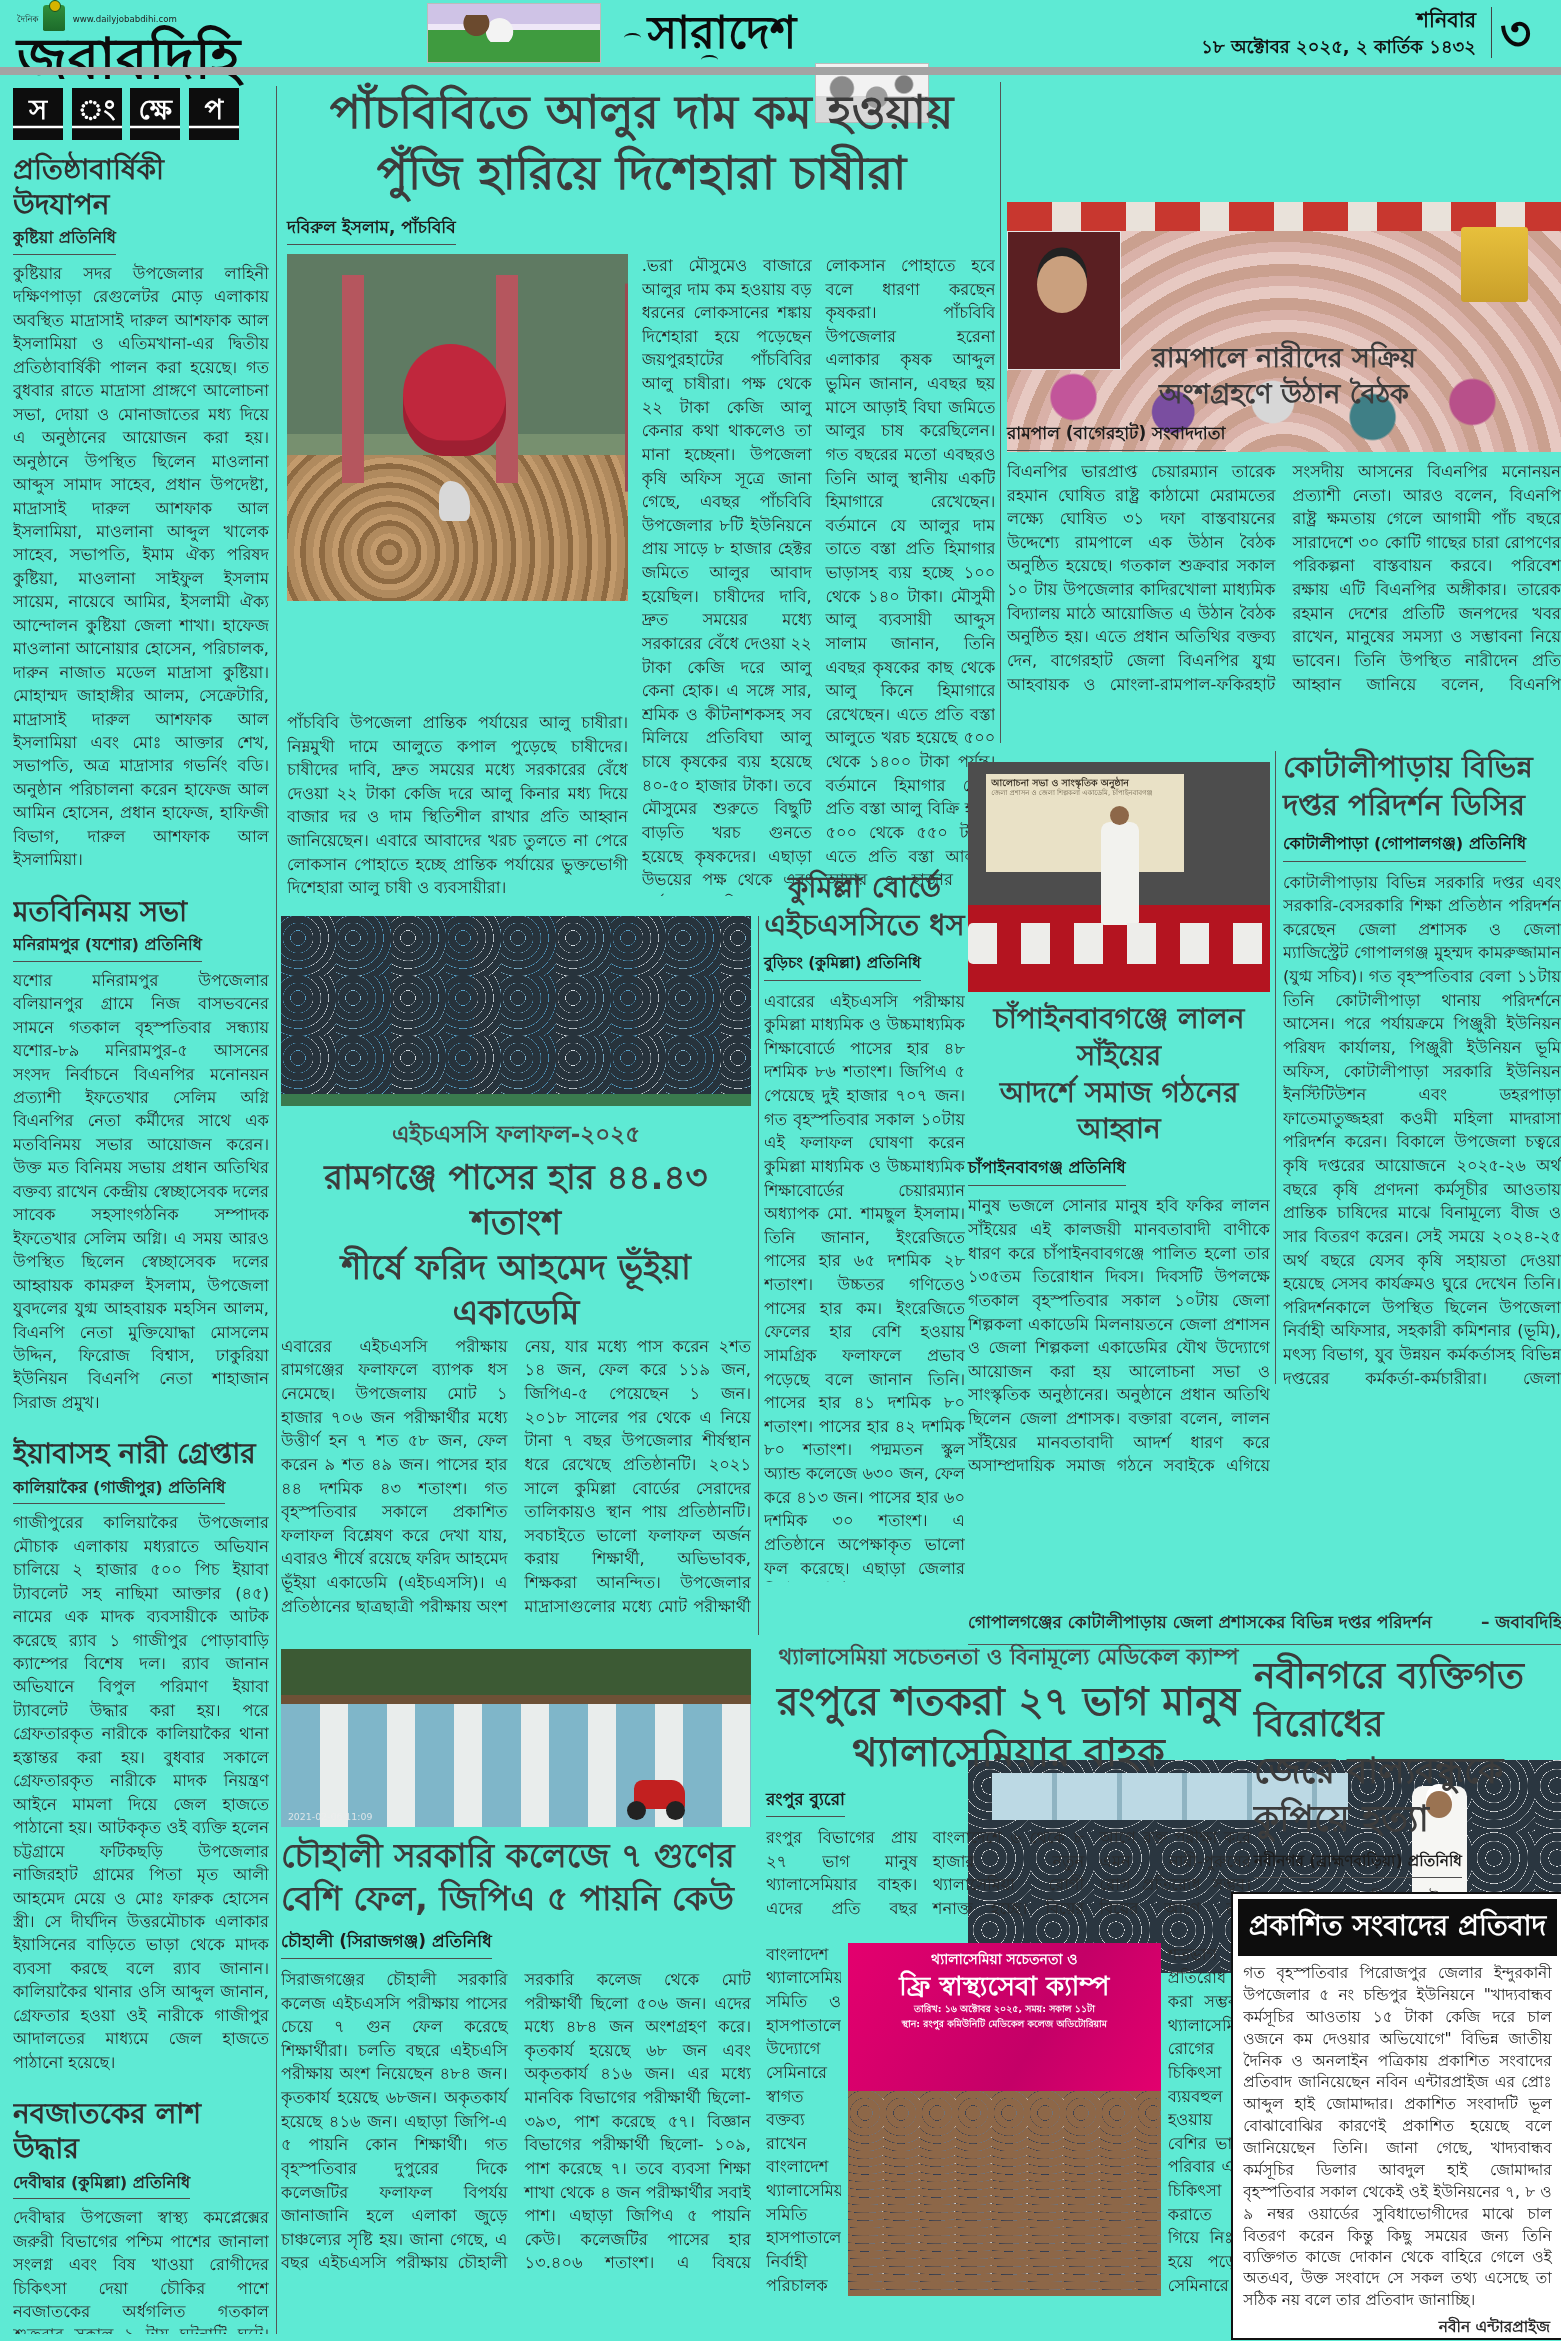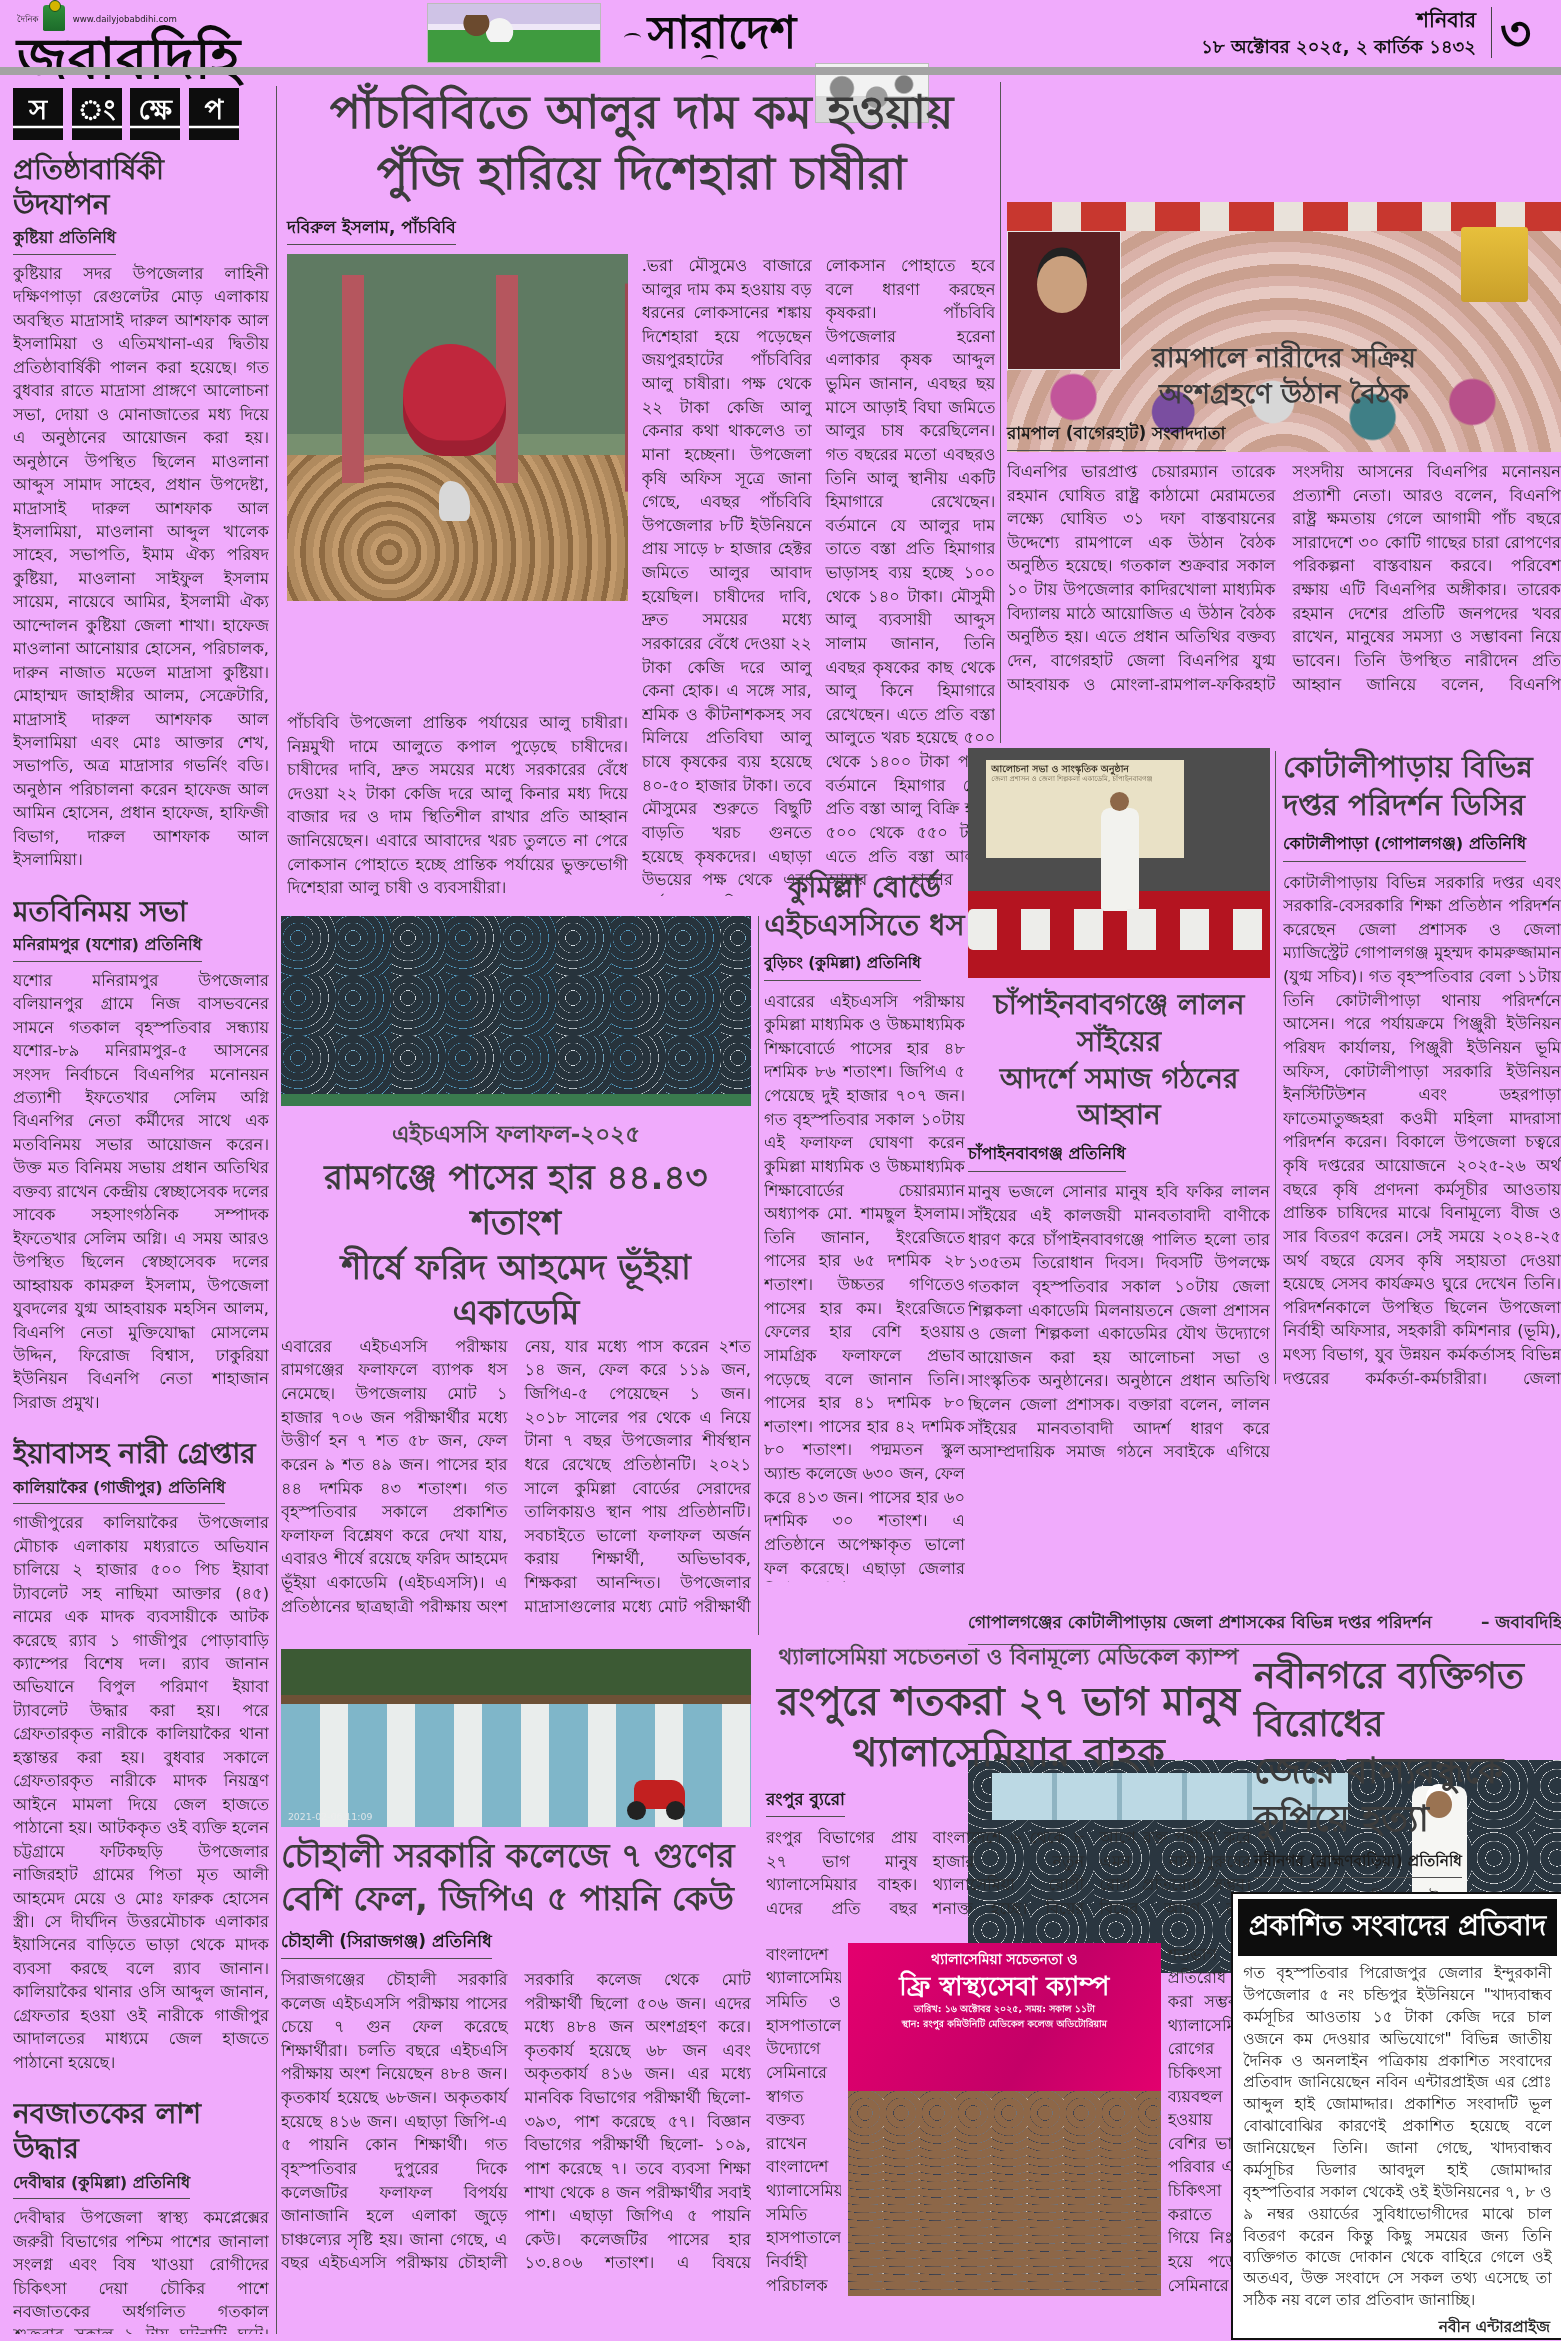--- a/index.html
+++ b/index.html
@@ -1,16 +1,16 @@
 <!DOCTYPE html>
 <html style="font-size:13.7px"><head>
 <meta charset="utf-8">
 <style>
   html,body{margin:0;padding:0;background:#d9d9d9;}
-  .page{position:relative;width:1561px;height:2342px;margin:0 auto;background:#f0abfc;
+  .page{position:relative;width:1561px;height:2342px;margin:0 auto;background:#5eead4;
         font-family:"DejaVu Sans","Liberation Sans",sans-serif;color:#2b2b2b;overflow:hidden;}
   .abs{position:absolute;}
   
   .mast-logo{font-size:56px;font-weight:700;color:#0c0c0c;letter-spacing:0.9px;line-height:1;}
   .mast-mini{font-size:8.6px;color:#222;}
   .emblem{display:inline-block;width:22px;height:26px;background:linear-gradient(#2f8f3b,#1d6b2a);
           border-radius:3.4px 3.4px 1.7px 1.7px;position:relative;vertical-align:middle;margin-right:3.4px;}
   .emblem:before{content:"";position:absolute;left:6px;top:-5.1px;width:10.3px;height:10.3px;border-radius:50%;
           background:#d4b400;border:1.7px solid #15521f;}
   .section-title{font-size:45px;font-weight:700;color:#0b0b0b;line-height:1;}
@@ -71,21 +71,21 @@
      linear-gradient(#a8865c,#8e6a42);}
   .ph-potato:before{content:"";position:absolute;left:16%;top:6%;width:22px;height:60%;background:#b5565e;
      box-shadow:154px 0 0 #b5565e,283px 8.6px 0 #9b4a50;}
   .ph-potato:after{content:"";position:absolute;left:34%;top:26%;width:103px;height:112px;border-radius:46% 54% 40% 40%;
      background:#c0273d;box-shadow:inset 0 -15.4px 0 #9e1f32,0 101px 0 -36px #d8d8d8;}
   .ph-students{background:
      repeating-radial-gradient(circle at 17px 22px,#27333c 0 6.9px,transparent 7.7px),
      repeating-linear-gradient(90deg,#5db5e3 0 29px,#eef6fb 29px 53px,#8fd0ef 53px 82px),
      linear-gradient(#dfe9ef,#bcd8e8);background-size:55px 60px,auto,auto;}
   .ph-students:after{content:"";position:absolute;left:0;right:0;bottom:0;height:12px;background:#3a7a4e;}
-  .ph-stage{background:linear-gradient(180deg,#4d4d4d 0 62%,#b41420 62% 100%);}
+  .ph-stage{background:linear-gradient(180deg,#4d4d4d 0 62%,#b41420 62% 100%);margin-top:14px;}
   .stage-banner{position:absolute;left:6%;top:5%;width:62%;height:40%;background:#e9e1c6;color:#3a3226;
      padding:3.4px 5.1px;font-size:9.4px;font-weight:700;line-height:1.25;overflow:hidden;}
   .stage-banner small{display:block;font-size:6.9px;font-weight:400;color:#6b604b;}
   .stage-singer{position:absolute;left:44%;top:26%;width:38px;height:103px;background:#f2f2ee;border-radius:8.6px 8.6px 3.4px 3.4px;}
   .stage-singer:before{content:"";position:absolute;left:9.4px;top:-15.4px;width:19px;height:19px;border-radius:50%;background:#8d6748;}
   .stage-row{position:absolute;left:0;right:0;bottom:12%;height:41px;
      background:repeating-linear-gradient(90deg,#ededea 0 29px,transparent 29px 53px);border-radius:5.1px;}
   .ph-school{background:
      linear-gradient(180deg,#3c5a34 0 30%,transparent 30%),
      repeating-linear-gradient(90deg,#7fb6c9 0 39px,#e9edec 39px 67px),

